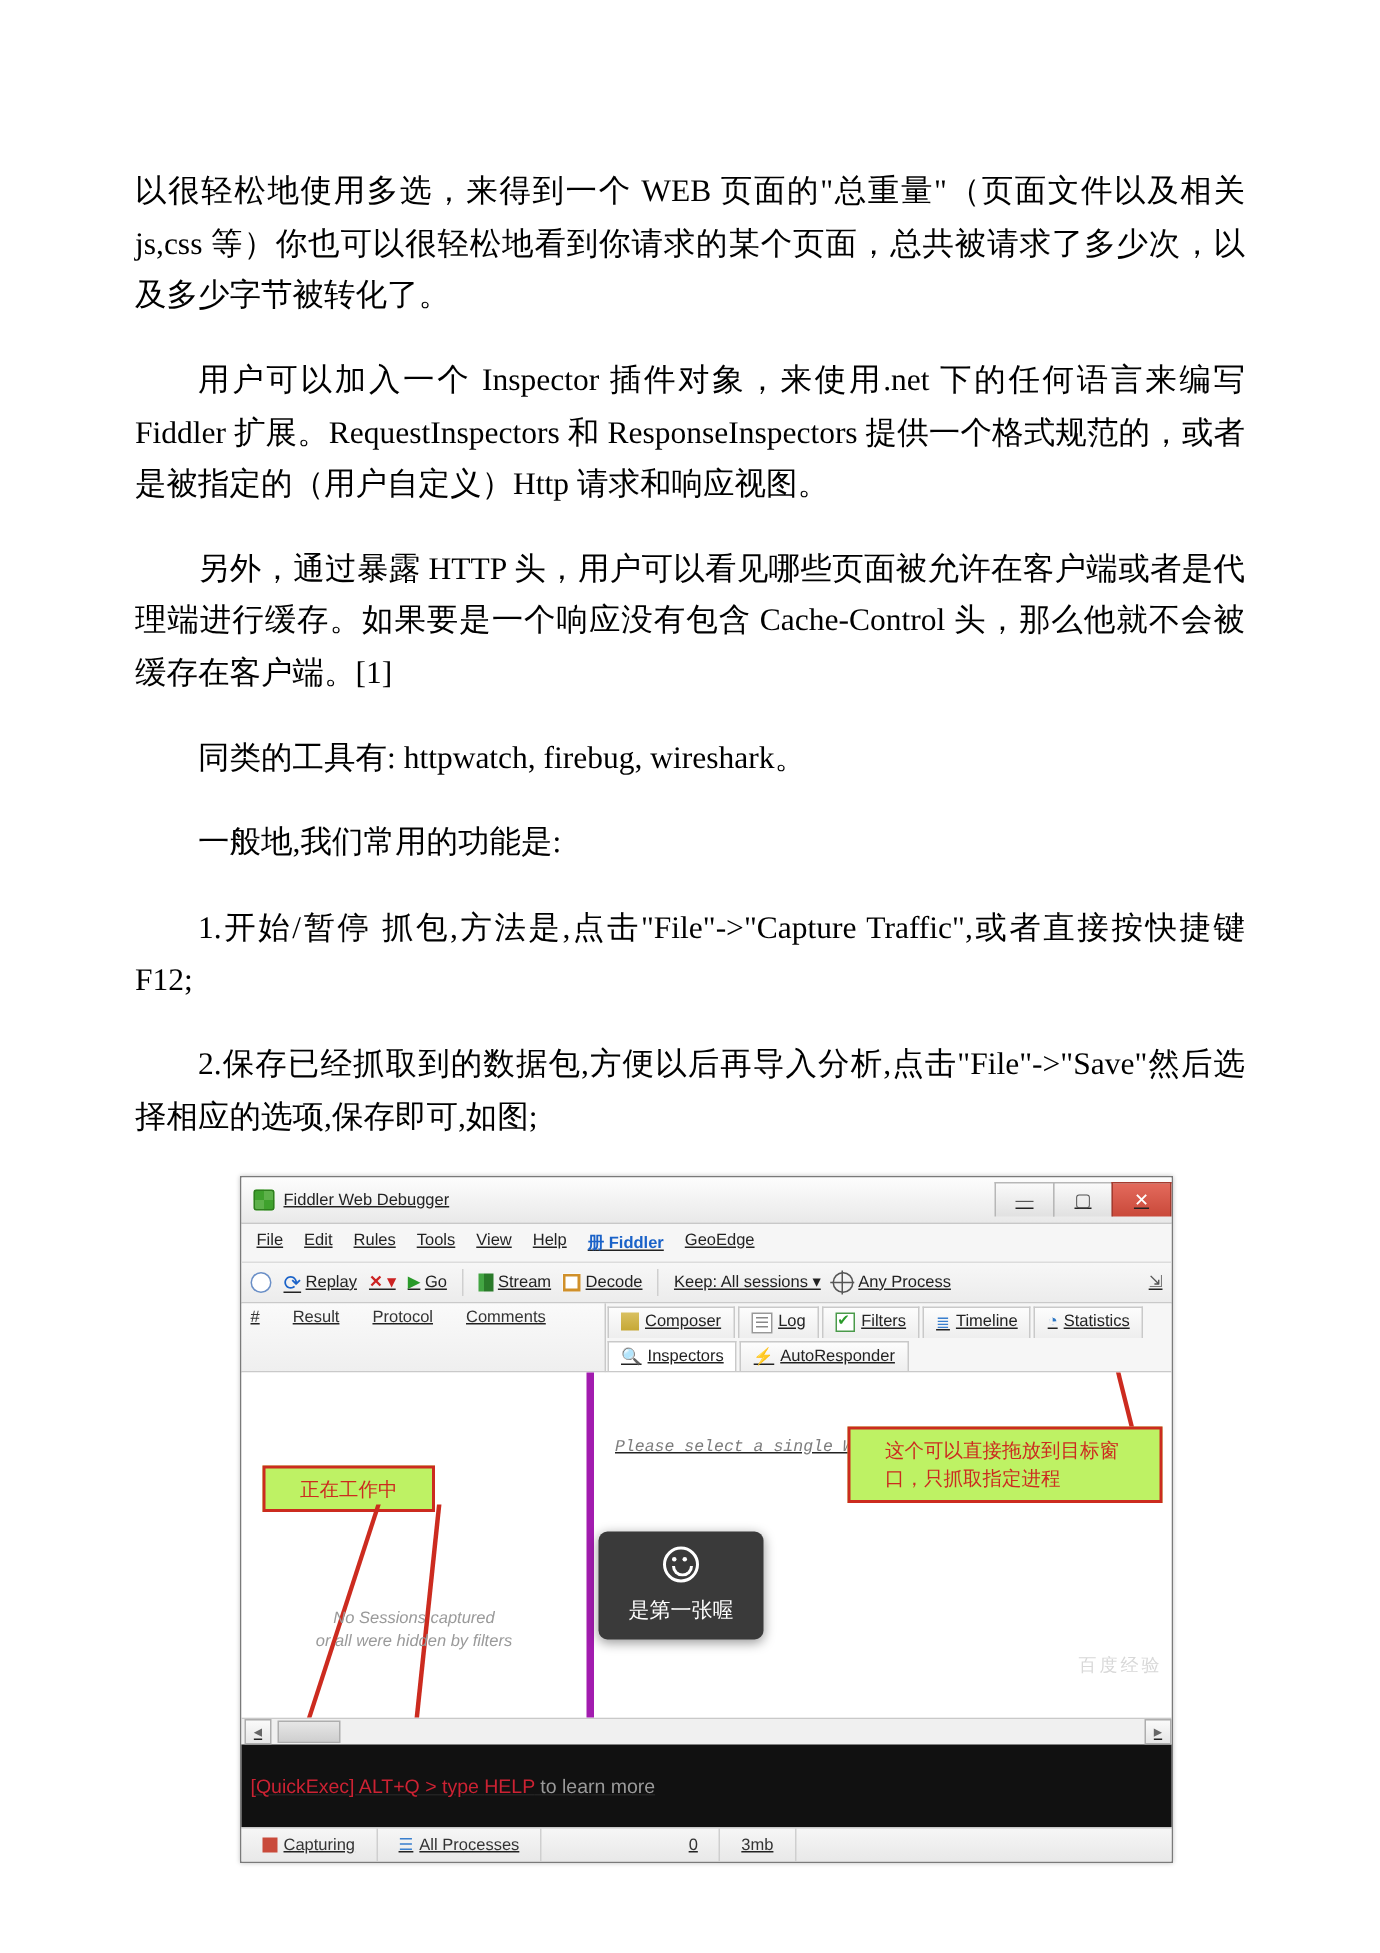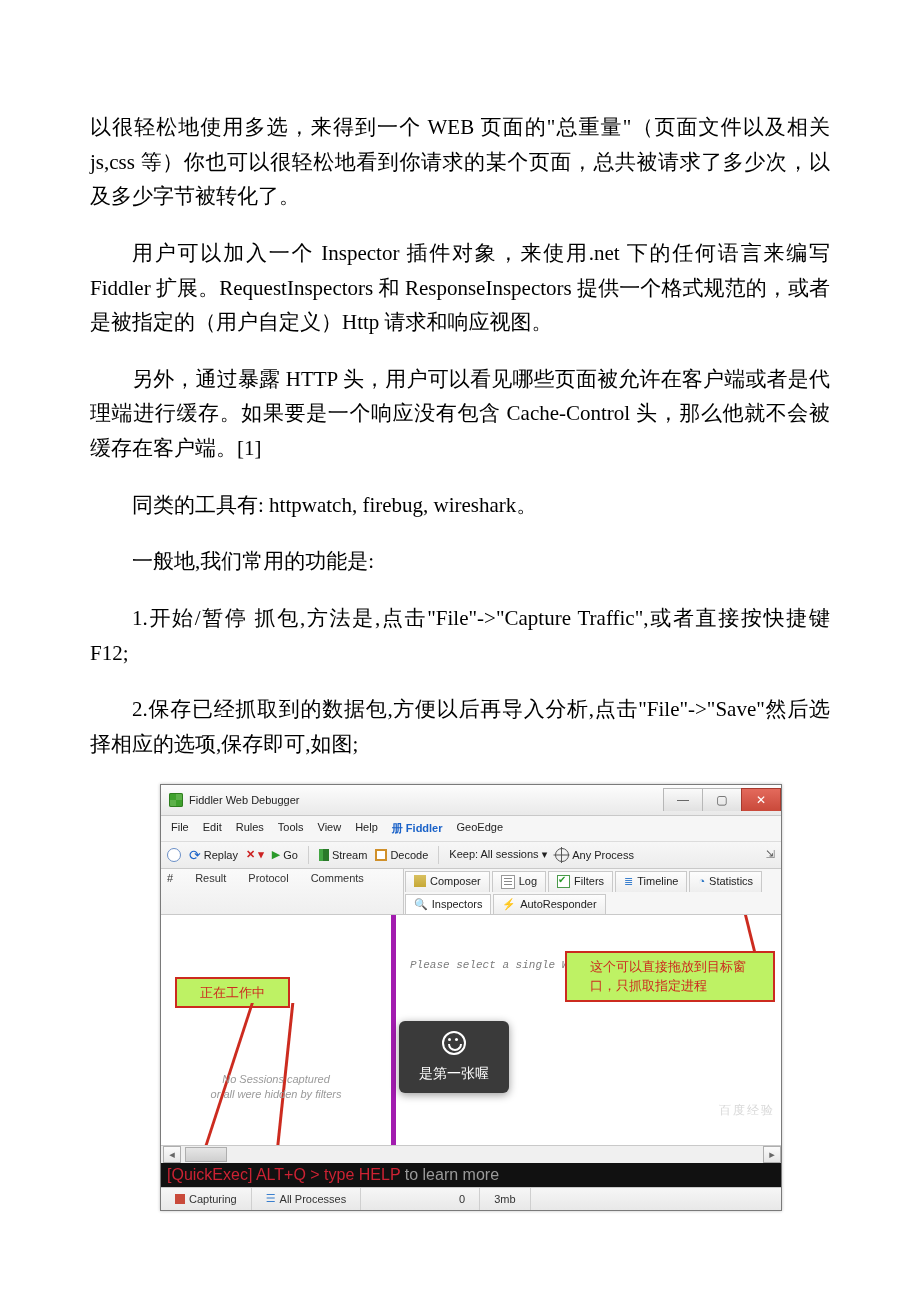--- a/index.html
+++ b/index.html
@@ -28,20 +28,21 @@
     width: 620px;
     background: linear-gradient(#fdfdfd,#f3f3f3);
     border: 1px solid #7a7a7a;
     box-shadow: 0 0 3px rgba(0,0,0,.25);
     font-family: "Segoe UI", Tahoma, sans-serif;
     font-size: 11px;
     color: #222;
     position: relative;
     -webkit-user-select: none;
     user-select: none;
+    text-decoration: underline;
   }
   
   .titlebar {
     display:flex; align-items:center; justify-content:space-between;
     height:30px; padding:0 0 0 8px;
     background:linear-gradient(#fdfdfd,#e9e9e9);
     border-bottom:1px solid #c8c8c8;
   }
   .title-left{display:flex;align-items:center;gap:6px}
   .fiddler-ico{
@@ -146,21 +147,21 @@
   .smiley{width:20px;height:20px;border:2px solid #fff;border-radius:50%;position:relative}
   .smiley::before{content:"";position:absolute;left:4px;top:5px;width:3px;height:3px;border-radius:50%;background:#fff;box-shadow:7px 0 0 #fff}
   .smiley::after{content:"";position:absolute;left:4px;top:11px;width:10px;height:5px;border:2px solid #fff;border-top:none;border-radius:0 0 10px 10px}
 
   
   .hscroll{height:17px;background:#f0f0f0;border-top:1px solid #c9c9c9;display:flex;align-items:center}
   .hscroll .thumb{width:40px;height:13px;margin-left:4px;background:linear-gradient(#e6e6e6,#cfcfcf);border:1px solid #aeaeae}
   .hscroll .btn{width:16px;height:15px;border:1px solid #aeaeae;margin-left:2px;background:linear-gradient(#fafafa,#e6e6e6);display:flex;align-items:center;justify-content:center;color:#666}
 
   .quickexec{
-    background:#111;color:#9a9a9a;font-size:16px;padding:3px 6px;font-family:Tahoma,sans-serif;
+    background:#111;color:#9a9a9a;font-size:13px;padding:20px 6px;font-family:Tahoma,sans-serif;
   }
   .quickexec .qred{color:#c23}
 
   .statusbar{
     display:flex;align-items:center;height:22px;background:linear-gradient(#f6f6f6,#e8e8e8);
     border-top:1px solid #c9c9c9;font-size:11px;color:#333;
   }
   .sb-cell{padding:0 14px;border-right:1px solid #cfcfcf;display:flex;align-items:center;gap:4px;height:100%}
   .cap-ico{width:10px;height:10px;background:#c94a3b}
   .proc-ico{color:#3a7fce}

